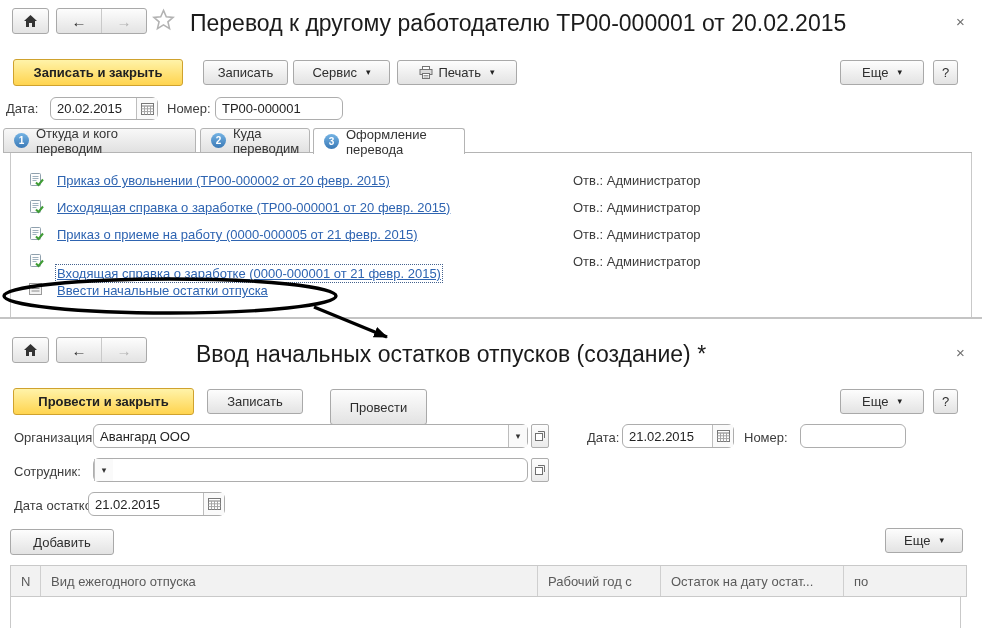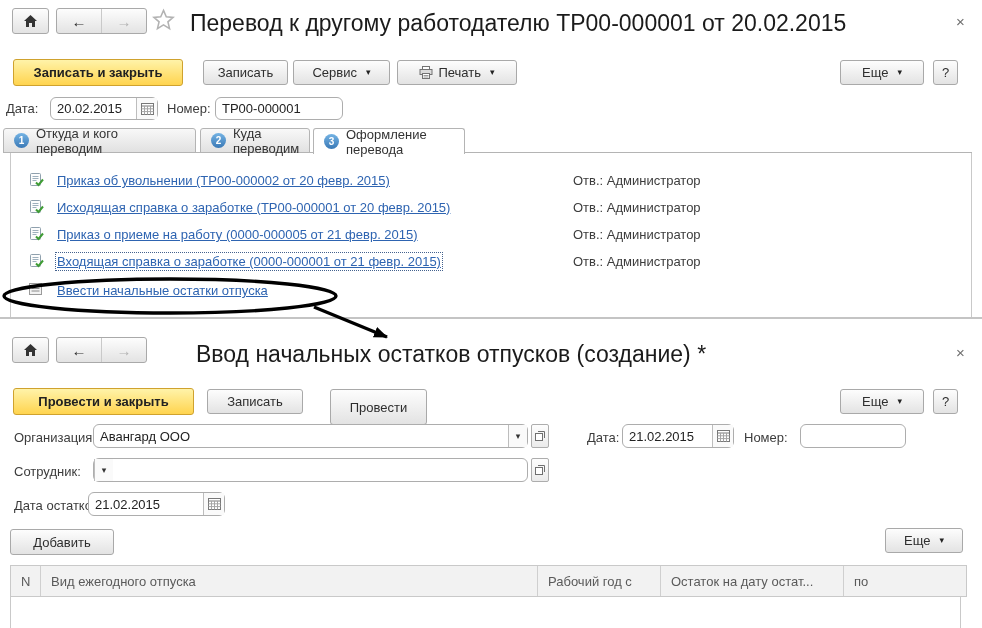--- a/index.html
+++ b/index.html
@@ -53,21 +53,21 @@
   .tab.active{background:#fff;height:26px;z-index:4;border-bottom:0;}
   .badge{
     width:15px;height:15px;border-radius:50%;flex:0 0 15px;
     background:linear-gradient(#74b3e4,#3a79b6);color:#fff;font-size:10px;font-weight:bold;
     display:flex;align-items:center;justify-content:center;
   }
   .tabline{position:absolute;left:3px;top:152px;width:969px;height:1px;background:#b4b4b4;z-index:1;}
   .panel{position:absolute;left:10px;top:153px;width:962px;height:164px;border-left:1px solid #c9c9c9;border-right:1px solid #c9c9c9;z-index:0;box-sizing:border-box;}
   .doc-icon{position:absolute;left:28px;}
   .link{position:absolute;left:57px;color:#2e64b1;text-decoration:underline;white-space:nowrap;}
-  .link.focused{outline:1px dotted #44628e;outline-offset:1px;}
+  .link.focused{outline:1px dotted #44628e;outline-offset:1px;margin-top:12px;}
   .resp{position:absolute;left:573px;color:#3c3c3c;white-space:nowrap;}
   .separator{position:absolute;left:0;top:317px;width:982px;height:2px;background:#c4c4c4;}
   
   .thead{
     position:absolute;left:10px;top:565px;width:957px;height:32px;box-sizing:border-box;
     display:flex;background:#f2f2f2;border:1px solid #c9c9c9;
   }
   .th{
     box-sizing:border-box;display:flex;align-items:center;padding:0 10px;
     color:#5a5a5a;border-right:1px solid #cfcfcf;white-space:nowrap;overflow:hidden;

